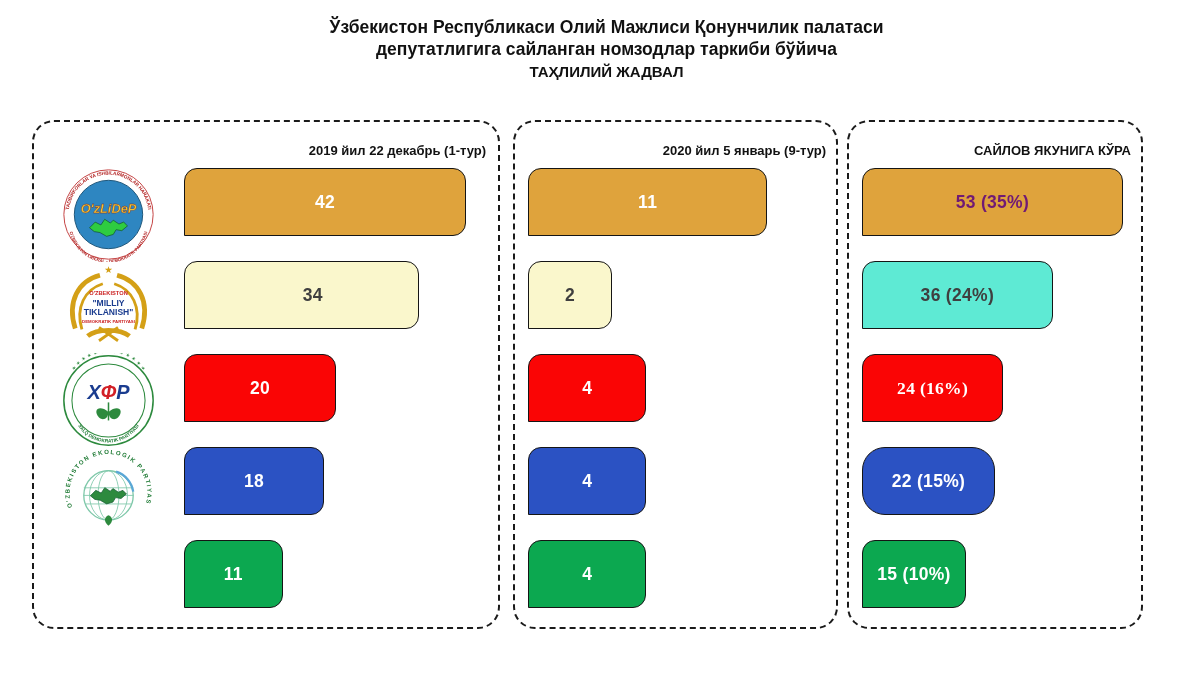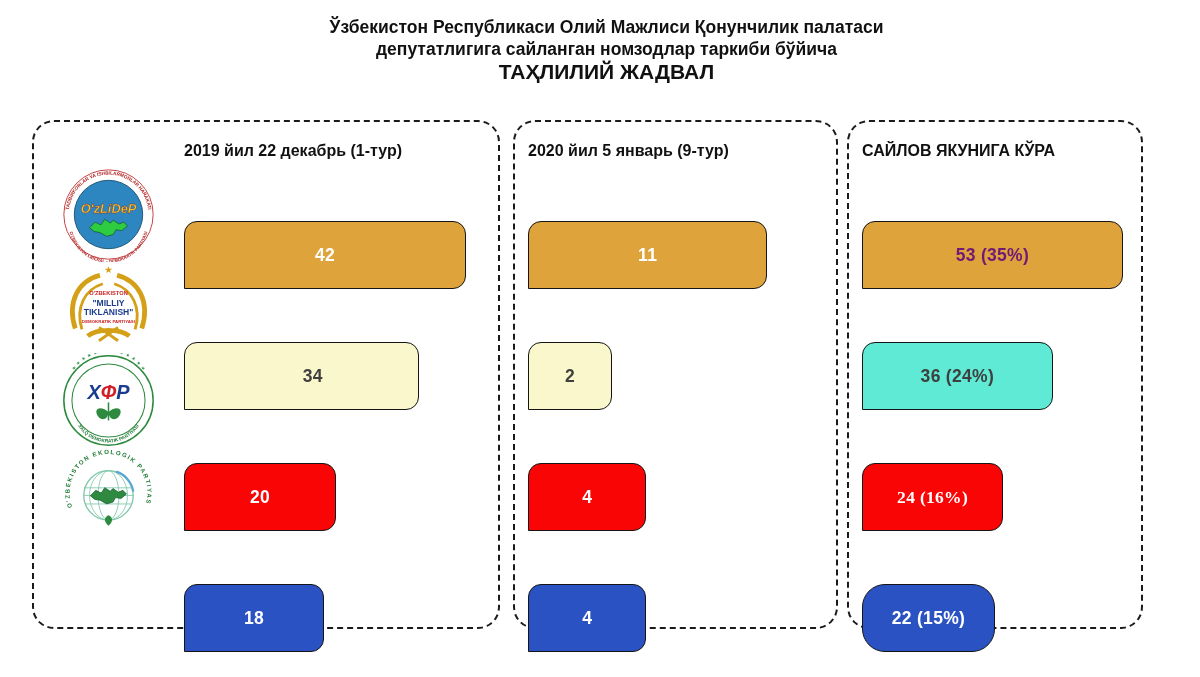--- a/index.html
+++ b/index.html
@@ -1,33 +1,33 @@
 <!DOCTYPE html>
 <html><head>
 <meta charset="utf-8">
 <style>
   html,body{margin:0;padding:0;background:#fff;}
   .page{position:relative;width:1200px;height:677px;background:#fff;
         font-family:"Liberation Sans",sans-serif;overflow:hidden;}
   .title-block{position:absolute;top:16px;left:0;width:1200px;text-align:center;color:#111;}
   .title-line{font-weight:bold;font-size:17.5px;line-height:22px;padding-left:13px;}
-  .title-line.big{font-size:21px;line-height:24px;}
+  .title-line.big{font-size:15px;line-height:24px;}
   .panel{position:absolute;top:120px;height:509px;border:2.5px dashed #1a1a1a;border-radius:22px;
          box-sizing:border-box;background:#fff;}
   .panel-1{left:32px;width:468px;display:flex;}
   .panel-2{left:513px;width:325px;}
   .panel-3{left:847px;width:296px;}
   .logo-col{width:148px;padding-top:46px;box-sizing:border-box;flex:0 0 148px;}
   .logo-row{height:93px;display:flex;align-items:center;justify-content:center;}
   .logo-row svg{width:95px;height:95px;display:block;}
   .bars-col{flex:1;box-sizing:border-box;padding:0 12px 0 2px;}
   .panel-2 .bars-col,.panel-3 .bars-col{padding:0 10px 0 13px;}
-  .panel-header{height:34px;margin-top:12px;text-align:left;font-weight:bold;
-                font-size:16px;color:#111;line-height:34px;white-space:nowrap;}
-  .bar-row{height:93px;display:flex;align-items:flex-end;margin-top:28px;}
+  .panel-header{height:34px;margin-top:12px;text-align:right;font-weight:bold;
+                font-size:13px;color:#111;line-height:34px;white-space:nowrap;}
+  .bar-row{height:93px;display:flex;align-items:flex-start;}
   .bar{height:68px;border:1.6px solid #151515;border-radius:13px 13px 13px 0;
        box-sizing:border-box;display:flex;align-items:center;justify-content:center;
        font-weight:bold;font-size:17.5px;letter-spacing:.3px;min-width:34px;}
   .lt{font-weight:bold;}
 </style>
 </head>
 <body>
 
 <div class="page">
 

